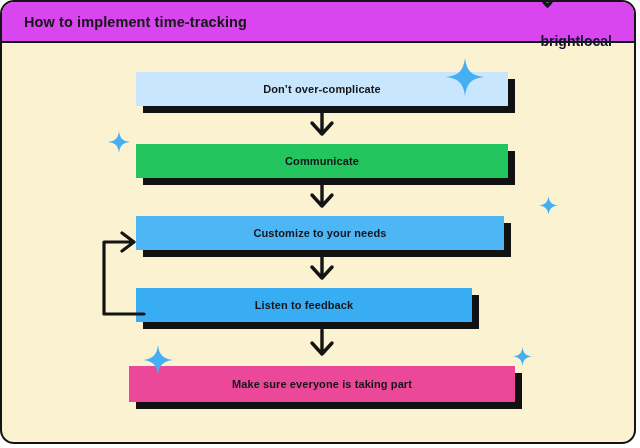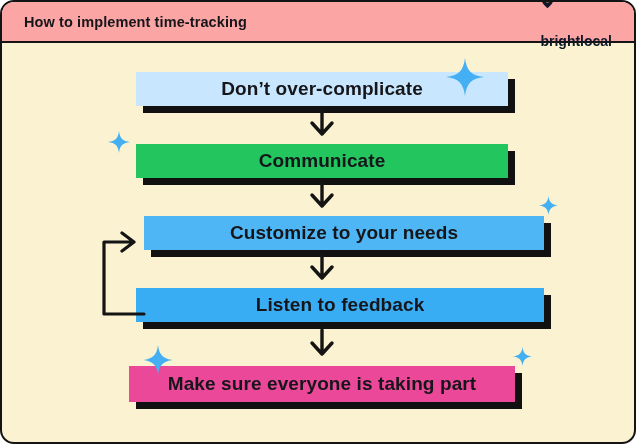--- a/index.html
+++ b/index.html
@@ -8,36 +8,36 @@
     width:636px;height:444px;
     border:2px solid #141414;
     border-radius:14px;
     overflow:hidden;
     font-family:"Liberation Sans", sans-serif;
     background:#FAF2D0;
     box-sizing:border-box;
   }
   .header{
     position:absolute;top:0;left:0;right:0;height:41px;
-    background:#fca5a5;
+    background:#d946ef;
     border-bottom:2px solid #141414;
     display:flex;align-items:center;justify-content:space-between;
     padding:8px 22px;box-sizing:border-box;
   }
   .header-title{
     font-size:14.5px;font-weight:bold;color:#16161A;letter-spacing:.1px;
   }
   .brand{display:flex;align-items:flex-start;gap:23px;flex-direction:column;}
   .brand-name{font-size:14px;font-weight:bold;color:#101828;}
   .step{
     position:absolute;
     display:flex;align-items:center;justify-content:center;
     box-shadow:7px 7px 0 #111111;
     color:#16161A;
-    font-weight:bold;font-size:19px;
+    font-weight:bold;font-size:11px;
     letter-spacing:.1px;
   }
   .arrow{position:absolute;}
   .sparkle{position:absolute;}
   .loop{position:absolute;}
 </style>
 </head>
 <body>
 
 <div class="card">
@@ -56,25 +56,25 @@
   </div>
 
   <div class="step" style="left: 134px; top: 70px; width: 372px; height: 34px; background-color: rgb(200, 230, 253);">
     <span>Don’t over-complicate</span>
   </div>
 
   <div class="step" style="left: 134px; top: 142px; width: 372px; height: 34px; background-color: #22c55e;">
     <span>Communicate</span>
   </div>
 
-  <div class="step" style="left: 134px; top: 214px; width: 400px; height: 34px; background-color: rgb(79, 182, 245); margin-left: 8px;">
+  <div class="step" style="left: 134px; top: 214px; width: 368px; height: 34px; background-color: rgb(79, 182, 245);">
     <span>Customize to your needs</span>
   </div>
 
-  <div class="step" style="left: 134px; top: 286px; width: 408px; height: 34px; background-color: rgb(56, 173, 243);">
+  <div class="step" style="left: 134px; top: 286px; width: 336px; height: 34px; background-color: rgb(56, 173, 243);">
     <span>Listen to feedback</span>
   </div>
 
   <div class="step" style="left: 127px; top: 364px; width: 386px; height: 36px; background-color: #ec4899;">
     <span>Make sure everyone is taking part</span>
   </div>
 
   <div class="arrow" style="left:306px;top:106px;">
     <svg width="28" height="32" viewBox="0 0 28 32">
       <path d="M14 2 V 24 M4 15 L14 26 L24 15" fill="none" stroke="#141414" stroke-width="3.4" stroke-linecap="round" stroke-linejoin="round"></path>

